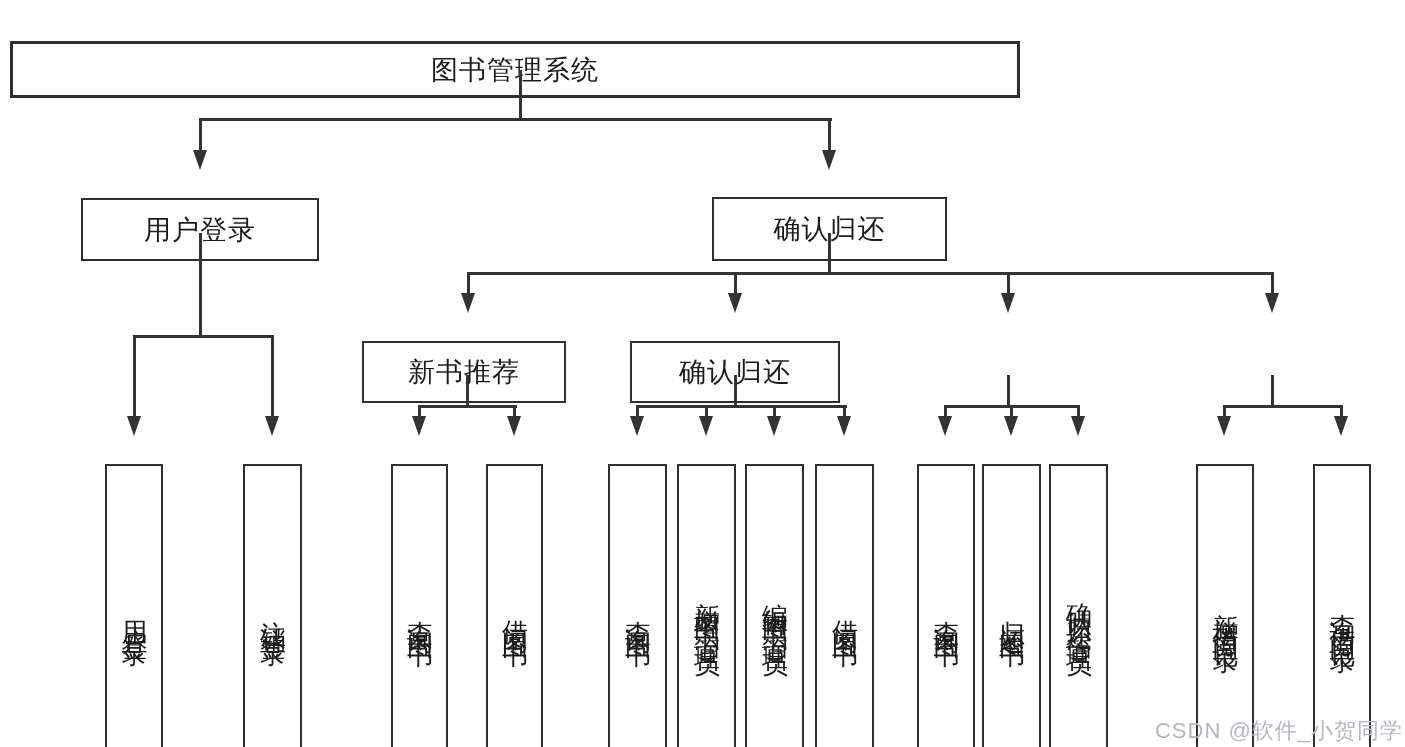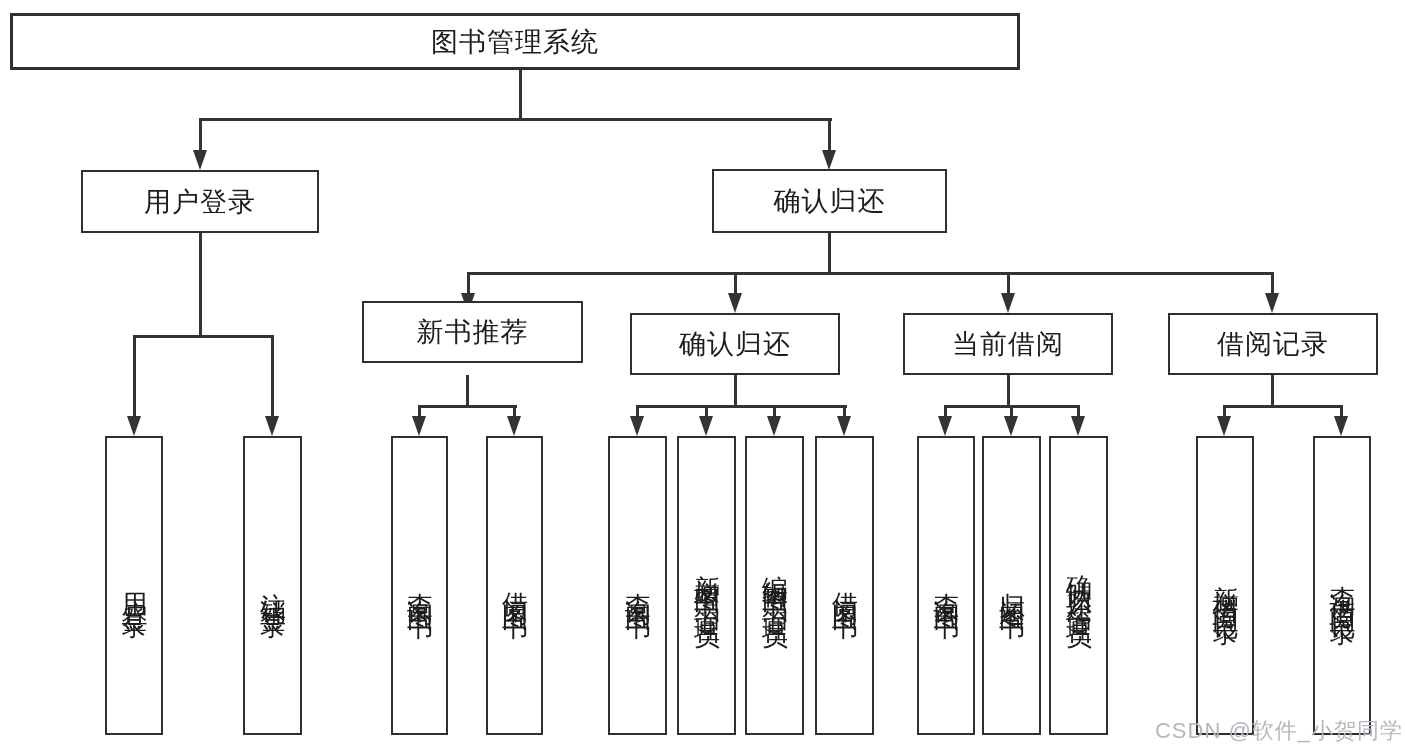--- a/index.html
+++ b/index.html
@@ -2,21 +2,21 @@
 <html><head>
 <meta charset="utf-8">
 <style>
   html,body{margin:0;padding:0;background:#ffffff;}
   .canvas{
     position:relative;width:1405px;height:747px;background:#ffffff;overflow:hidden;
     font-family:"Liberation Serif","DejaVu Serif",serif;color:#1c1c1c;
   }
   .box{
     position:absolute;background:#ffffff;border:2px solid #2f2f2f;box-sizing:border-box;
-    display:flex;align-items:center;justify-content:center;text-align:center;
+    display:flex;align-items:center;justify-content:center;text-align:center;margin-top:28px;
   }
   .h-box{font-size:27px;letter-spacing:1px;}
   .root-box{border-width:3px;}
   .v-box .v-text{
     writing-mode:vertical-rl;text-orientation:mixed;
     font-size:26px;letter-spacing:7px;line-height:1;
   }
   .vl{position:absolute;width:3px;background:#333333;}
   .hl{position:absolute;height:3px;background:#333333;}
   .ar{
@@ -63,31 +63,25 @@
   <div class="hl" style="left:467px;top:272px;width:807px"></div>
   <div class="vl" style="left:467px;top:272px;height:23px"></div>
   <div class="ar" style="left:461px;top:293px"></div>
   <div class="vl" style="left:734px;top:272px;height:23px"></div>
   <div class="ar" style="left:728px;top:293px"></div>
   <div class="vl" style="left:1007px;top:272px;height:23px"></div>
   <div class="ar" style="left:1001px;top:293px"></div>
   <div class="vl" style="left:1271px;top:272px;height:23px"></div>
   <div class="ar" style="left:1265px;top:293px"></div>
 
-  <div class="box h-box" style="left:362px;top:301px;width:221px;height:62px">
+  <div class="box h-box" style="left:362px;top:313px;width:204px;height:62px">
     <span>新书推荐</span>
   </div>
   <div class="box h-box" style="left:630px;top:313px;width:210px;height:62px">
     <span>确认归还</span>
-  </div>
-  <div class="box h-box" style="left:903px;top:313px;width:210px;height:62px">
-    <span>当前借阅</span>
-  </div>
-  <div class="box h-box" style="left:1168px;top:313px;width:210px;height:62px">
-    <span>借阅记录</span>
   </div>
 
   <div class="vl" style="left:466px;top:375px;height:30px"></div>
   <div class="hl" style="left:418px;top:405px;width:99px"></div>
   <div class="vl" style="left:418px;top:405px;height:13px"></div>
   <div class="ar" style="left:412px;top:416px"></div>
   <div class="vl" style="left:513px;top:405px;height:13px"></div>
   <div class="ar" style="left:507px;top:416px"></div>
 
   <div class="vl" style="left:734px;top:375px;height:30px"></div>

